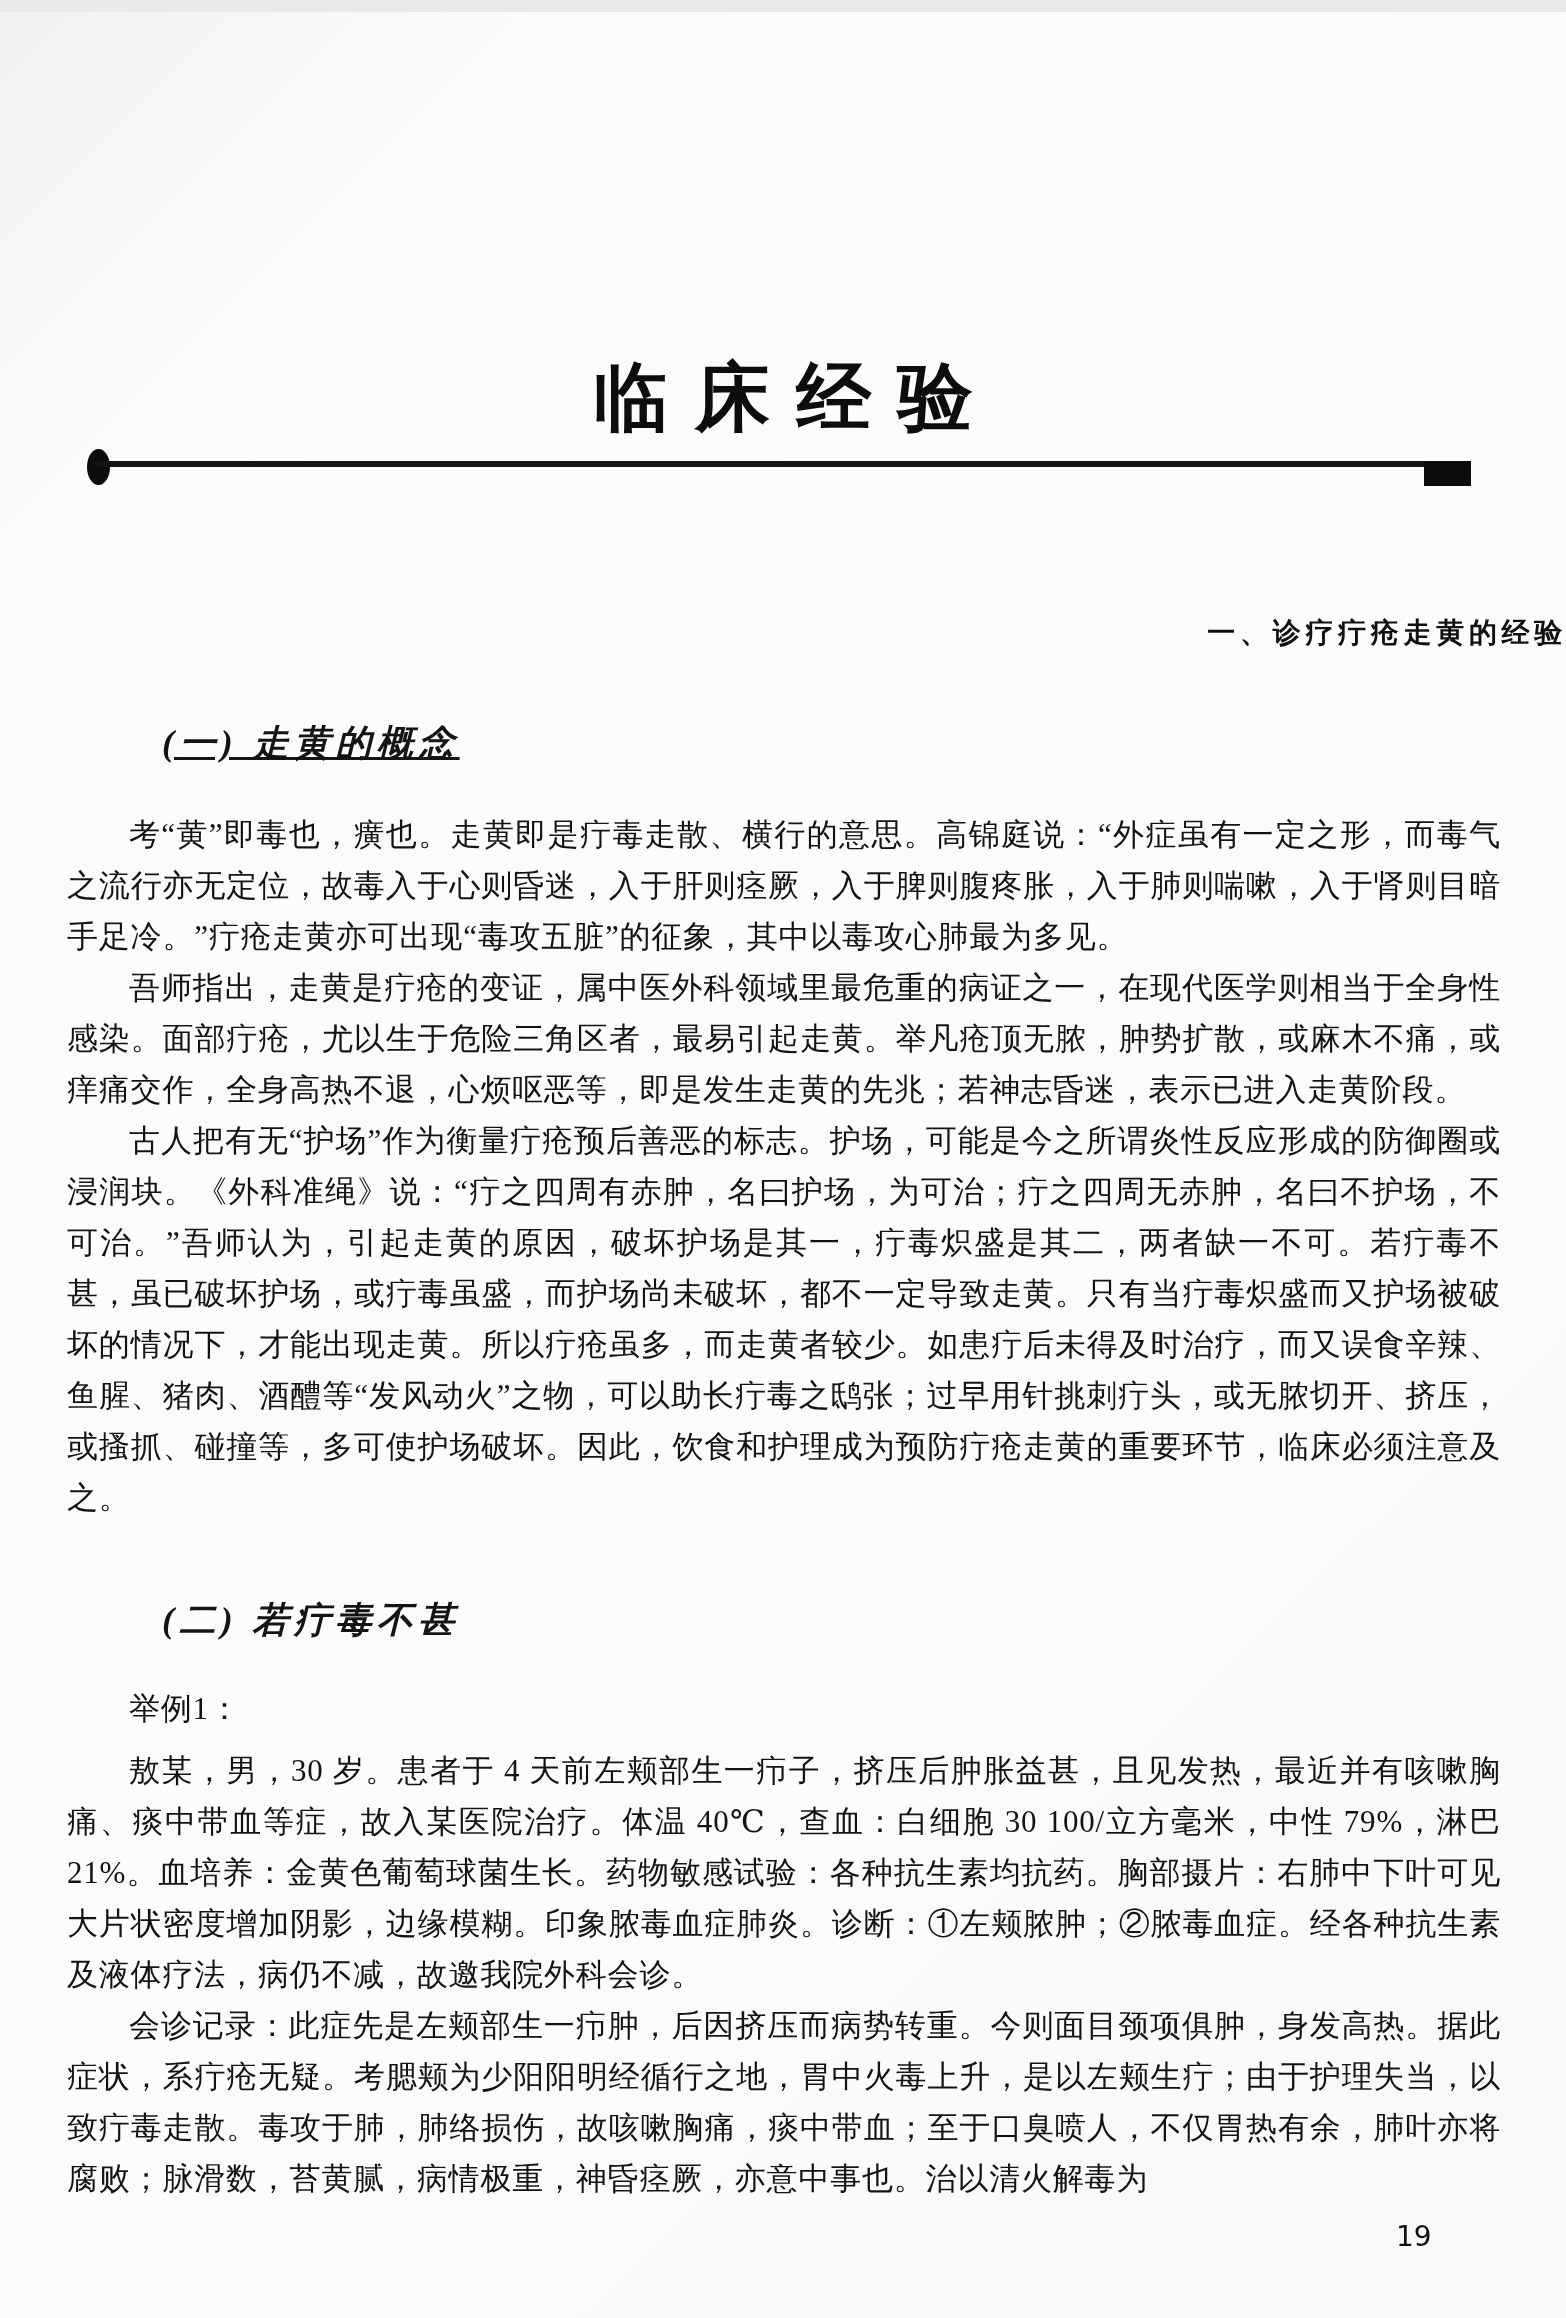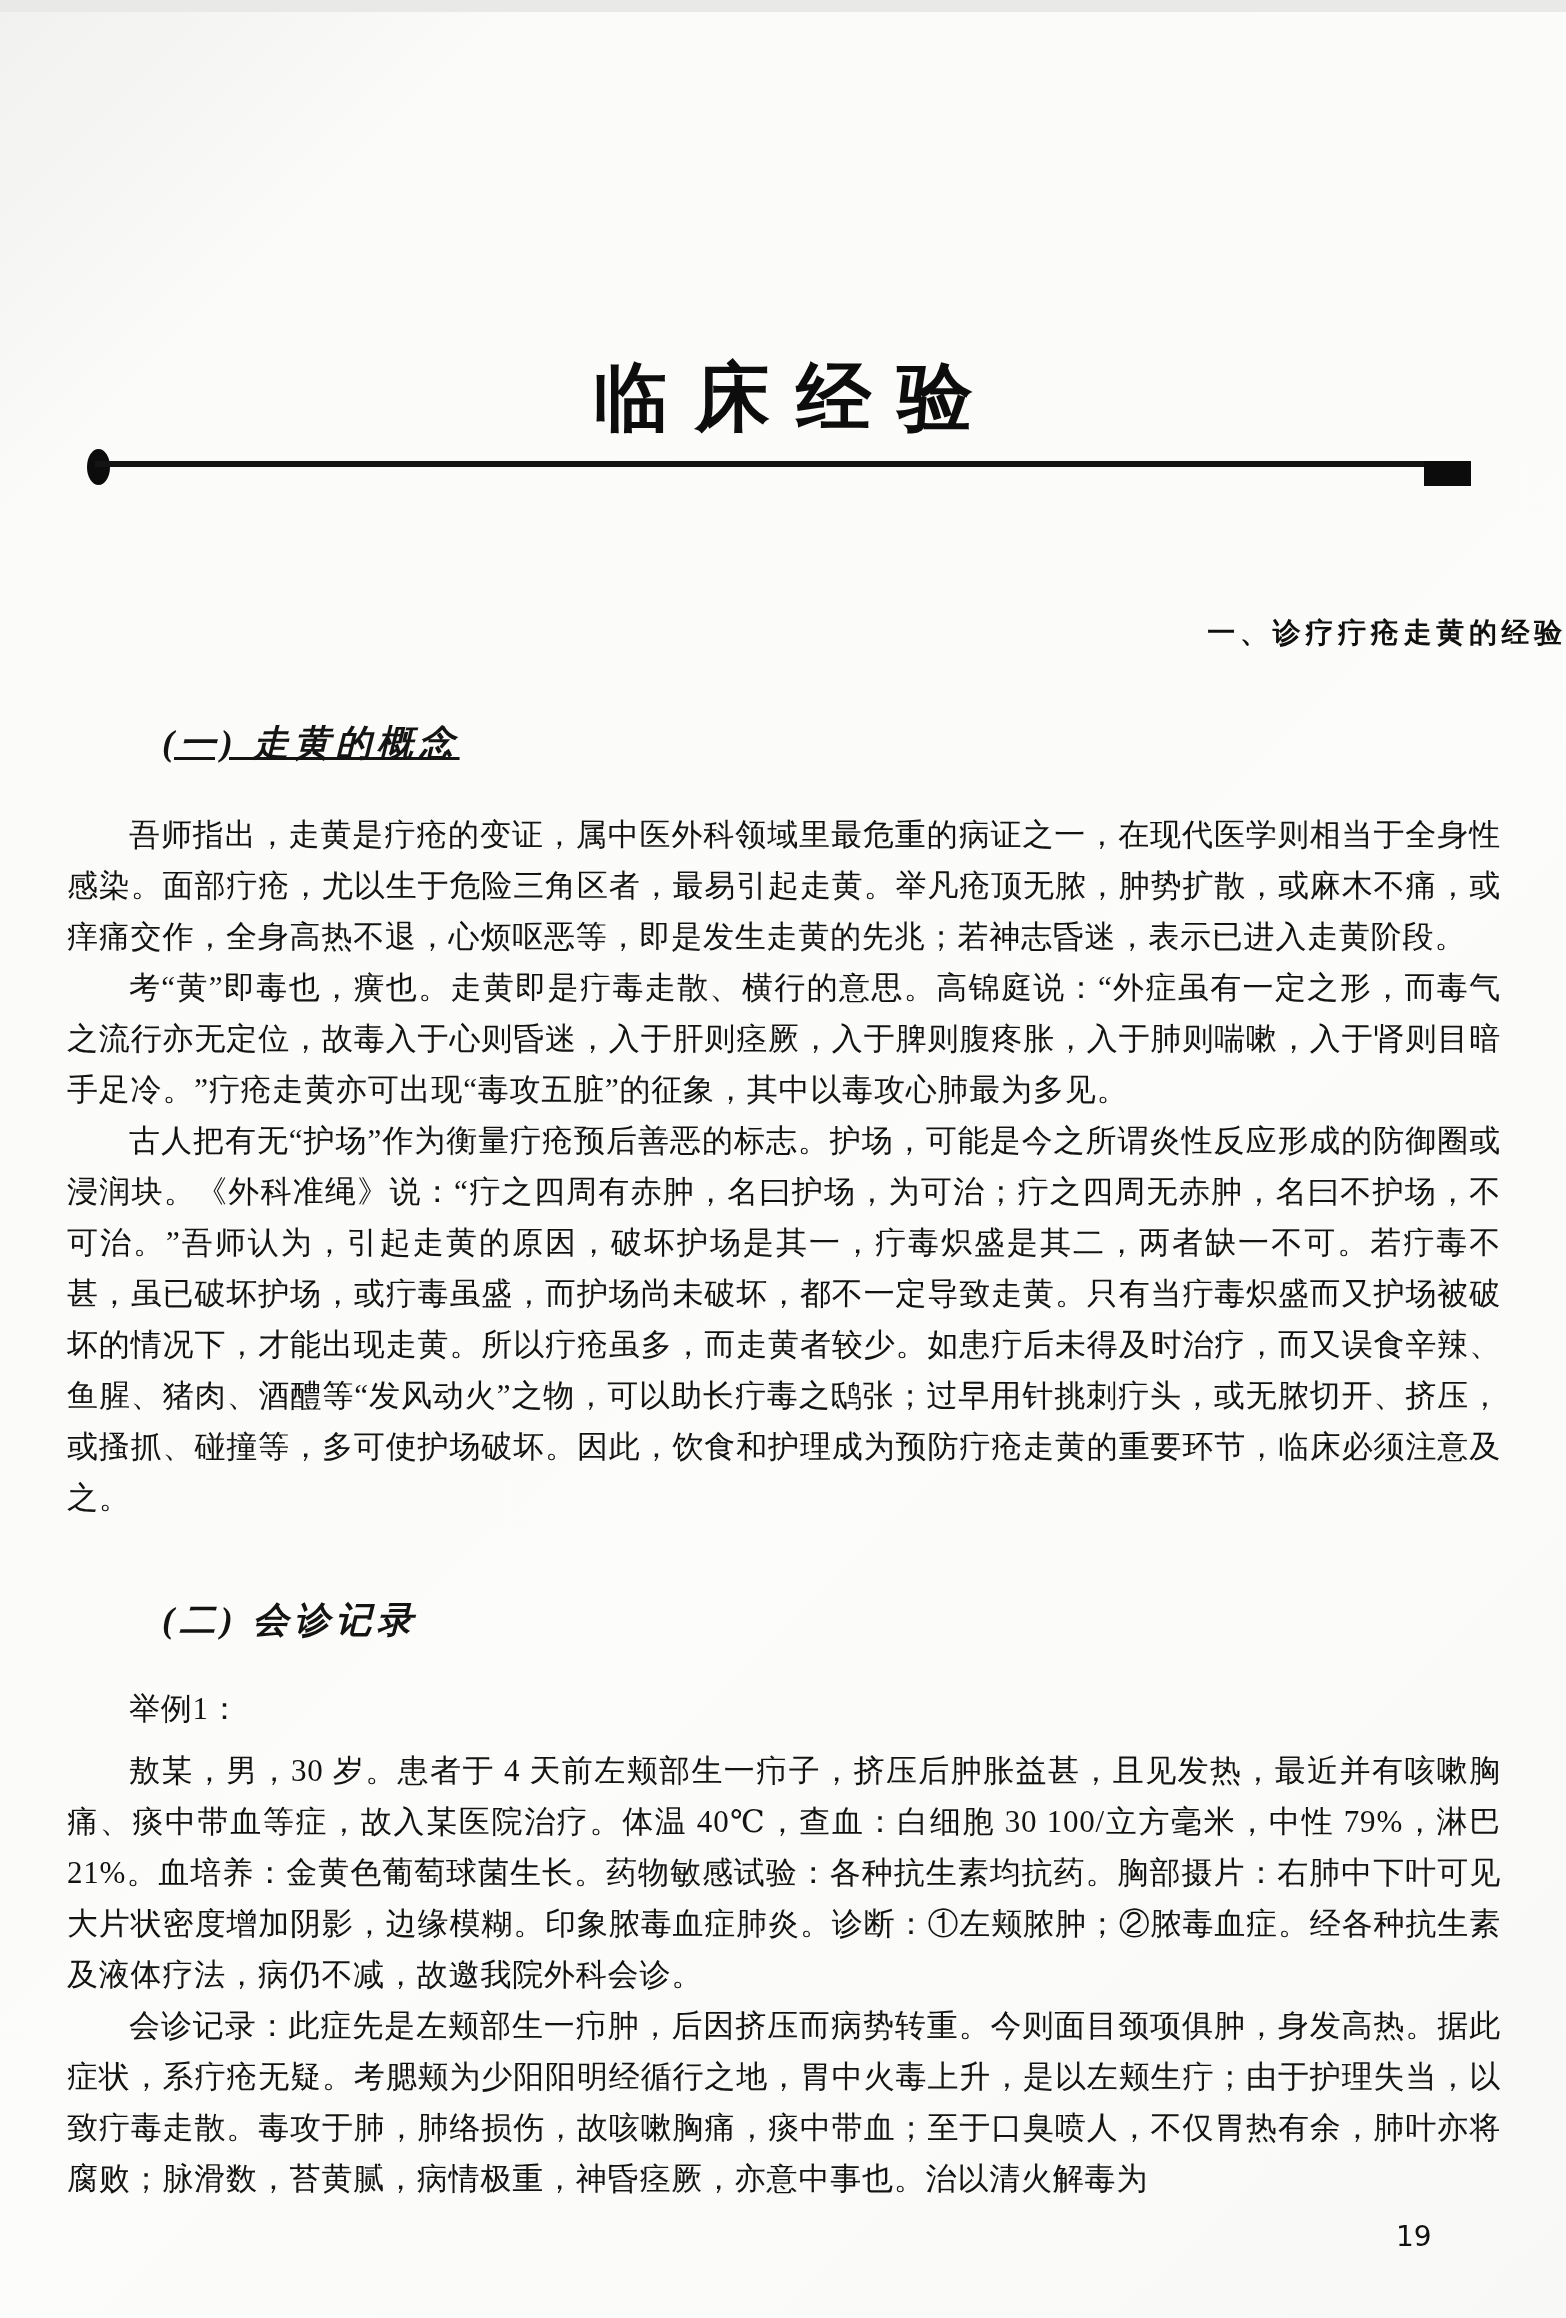--- a/index.html
+++ b/index.html
@@ -131,26 +131,26 @@
     <span class="divider-dot"></span>
     <span class="divider-line"></span>
     <span class="divider-square"></span>
   </div>
 
   <div class="section-title">一、诊疗疔疮走黄的经验</div>
 
   <div class="subsection-heading first">(一) 走黄的概念</div>
 
   <div class="body-col col1">
+    <p>考“黄”即毒也，癀也。走黄即是疔毒走散、横行的意思。高锦庭说：“外症虽有一定之形，而毒气之流行亦无定位，故毒入于心则昏迷，入于肝则痉厥，入于脾则腹疼胀，入于肺则喘嗽，入于肾则目暗手足冷。”疔疮走黄亦可出现“毒攻五脏”的征象，其中以毒攻心肺最为多见。</p>
     <p>吾师指出，走黄是疔疮的变证，属中医外科领域里最危重的病证之一，在现代医学则相当于全身性感染。面部疔疮，尤以生于危险三角区者，最易引起走黄。举凡疮顶无脓，肿势扩散，或麻木不痛，或痒痛交作，全身高热不退，心烦呕恶等，即是发生走黄的先兆；若神志昏迷，表示已进入走黄阶段。</p>
-    <p>考“黄”即毒也，癀也。走黄即是疔毒走散、横行的意思。高锦庭说：“外症虽有一定之形，而毒气之流行亦无定位，故毒入于心则昏迷，入于肝则痉厥，入于脾则腹疼胀，入于肺则喘嗽，入于肾则目暗手足冷。”疔疮走黄亦可出现“毒攻五脏”的征象，其中以毒攻心肺最为多见。</p>
     <p>古人把有无“护场”作为衡量疔疮预后善恶的标志。护场，可能是今之所谓炎性反应形成的防御圈或浸润块。《外科准绳》说：“疔之四周有赤肿，名曰护场，为可治；疔之四周无赤肿，名曰不护场，不可治。”吾师认为，引起走黄的原因，破坏护场是其一，疔毒炽盛是其二，两者缺一不可。若疔毒不甚，虽已破坏护场，或疔毒虽盛，而护场尚未破坏，都不一定导致走黄。只有当疔毒炽盛而又护场被破坏的情况下，才能出现走黄。所以疔疮虽多，而走黄者较少。如患疔后未得及时治疗，而又误食辛辣、鱼腥、猪肉、酒醴等“发风动火”之物，可以助长疔毒之鸱张；过早用针挑刺疔头，或无脓切开、挤压，或搔抓、碰撞等，多可使护场破坏。因此，饮食和护理成为预防疔疮走黄的重要环节，临床必须注意及之。</p>
   </div>
 
-  <div class="subsection-heading second">(二) 会诊记录</div>
+  <div class="subsection-heading second">(二) 若疔毒不甚</div>
 
   <div class="body-col col2">
     <p class="example-label">举例1：</p>
     <p>敖某，男，30 岁。患者于 4 天前左颊部生一疖子，挤压后肿胀益甚，且见发热，最近并有咳嗽胸痛、痰中带血等症，故入某医院治疗。体温 40℃，查血：白细胞 30 100/立方毫米，中性 79%，淋巴 21%。血培养：金黄色葡萄球菌生长。药物敏感试验：各种抗生素均抗药。胸部摄片：右肺中下叶可见大片状密度增加阴影，边缘模糊。印象脓毒血症肺炎。诊断：①左颊脓肿；②脓毒血症。经各种抗生素及液体疗法，病仍不减，故邀我院外科会诊。</p>
     <p>会诊记录：此症先是左颊部生一疖肿，后因挤压而病势转重。今则面目颈项俱肿，身发高热。据此症状，系疔疮无疑。考腮颊为少阳阳明经循行之地，胃中火毒上升，是以左颊生疔；由于护理失当，以致疔毒走散。毒攻于肺，肺络损伤，故咳嗽胸痛，痰中带血；至于口臭喷人，不仅胃热有余，肺叶亦将腐败；脉滑数，苔黄腻，病情极重，神昏痉厥，亦意中事也。治以清火解毒为</p>
   </div>
 
   <div class="page-number">19</div>
 
 </div>

